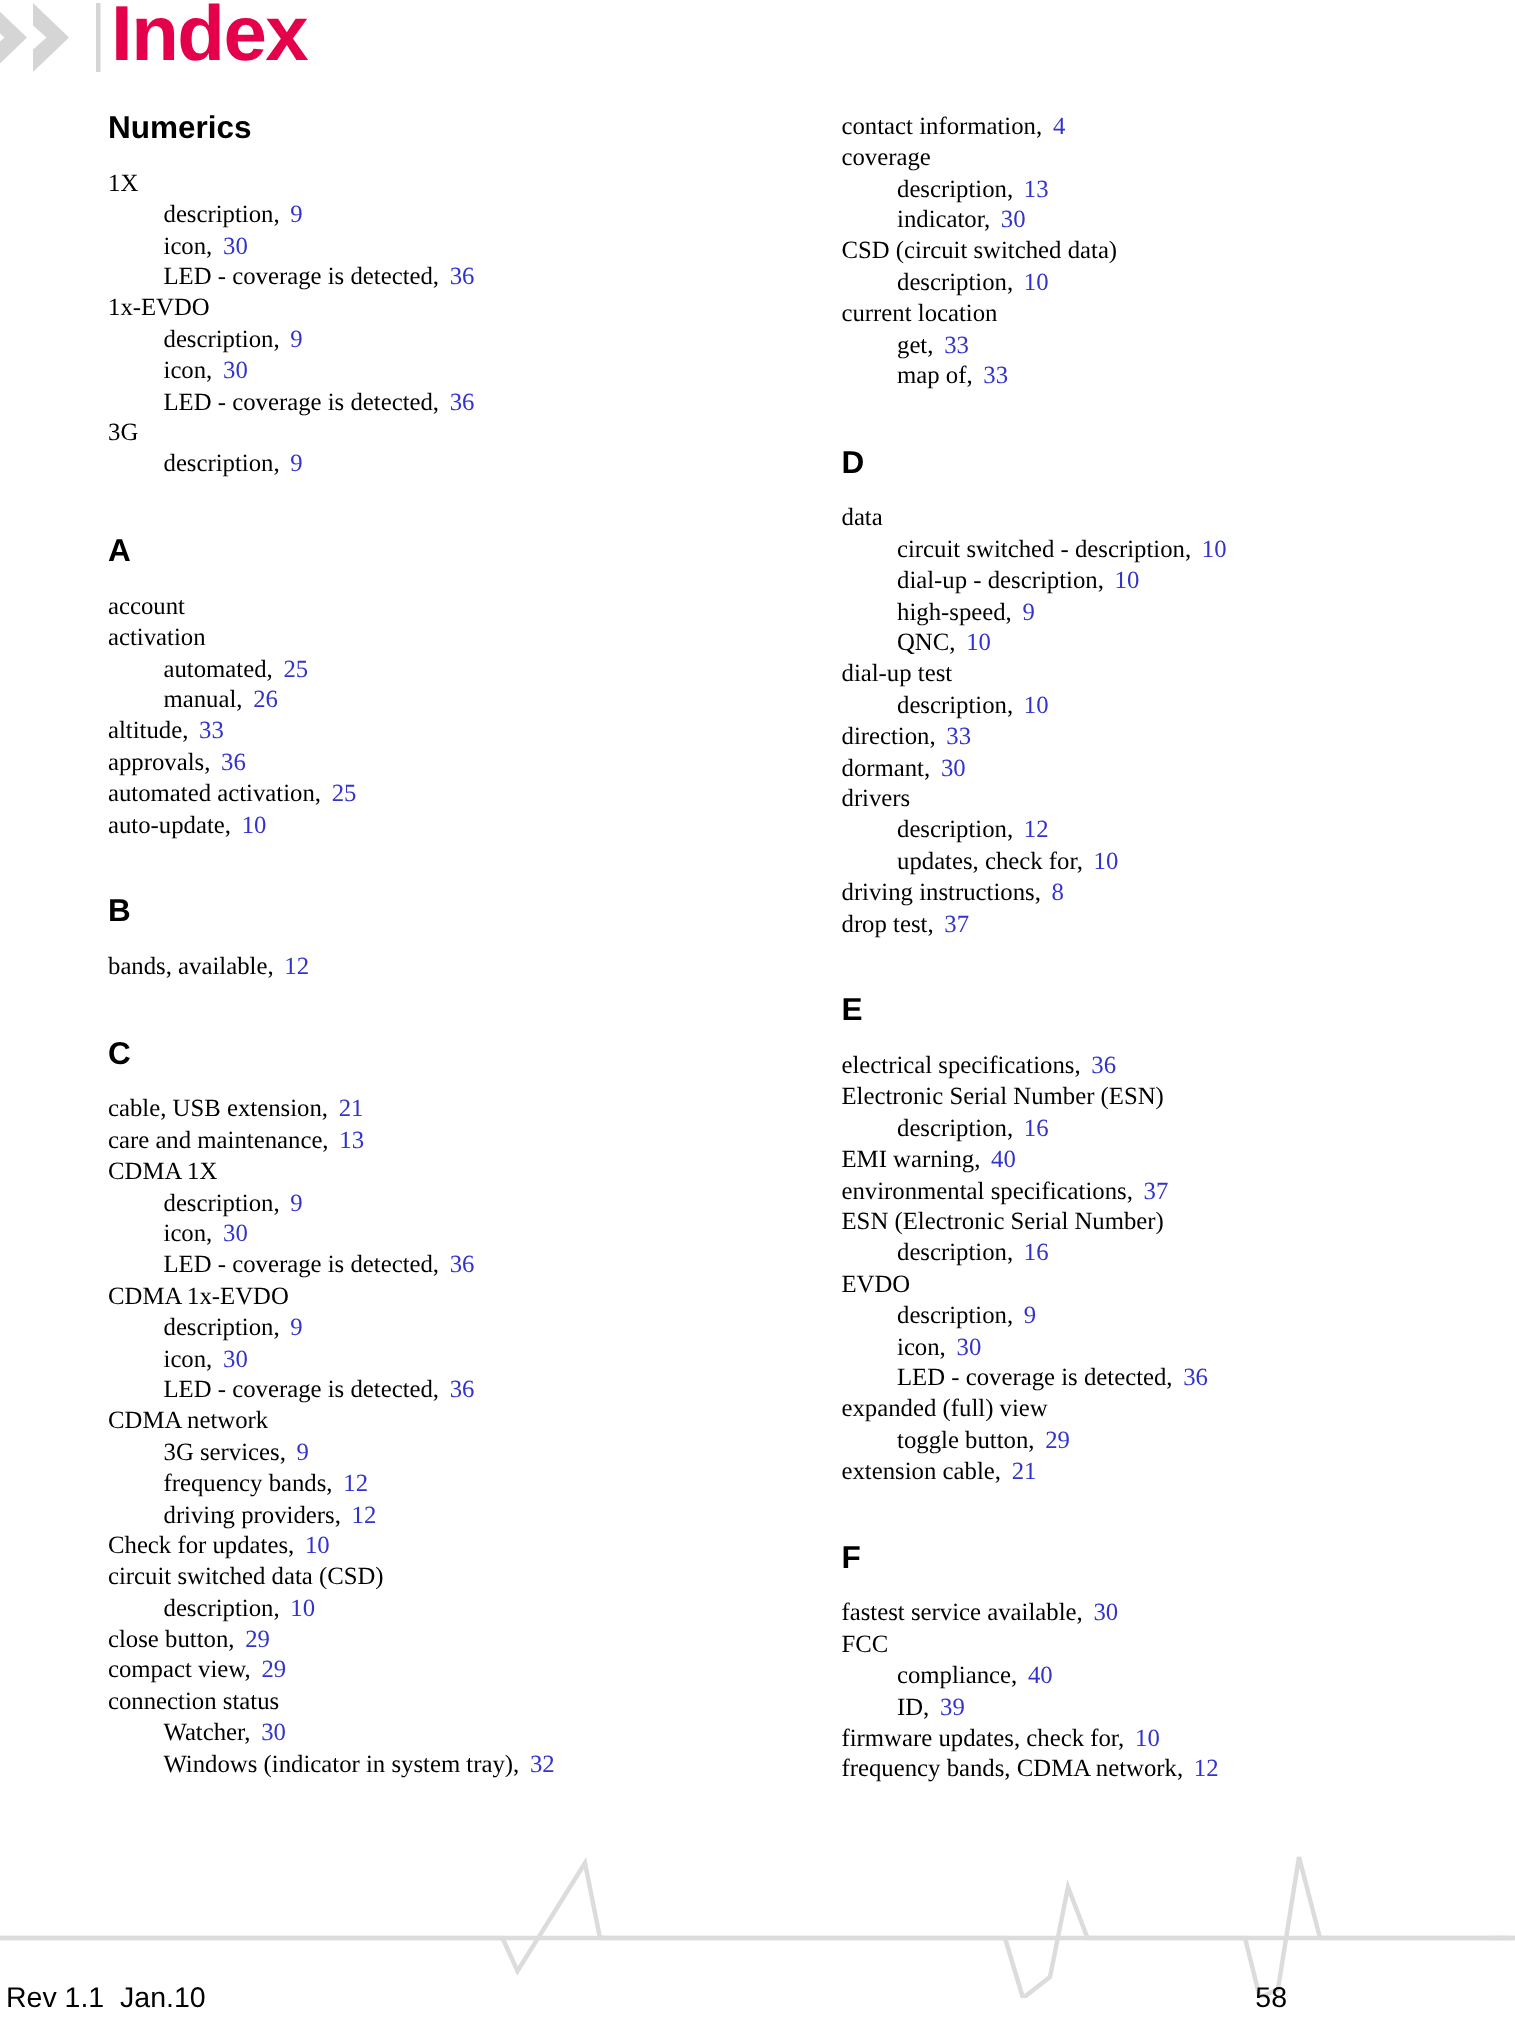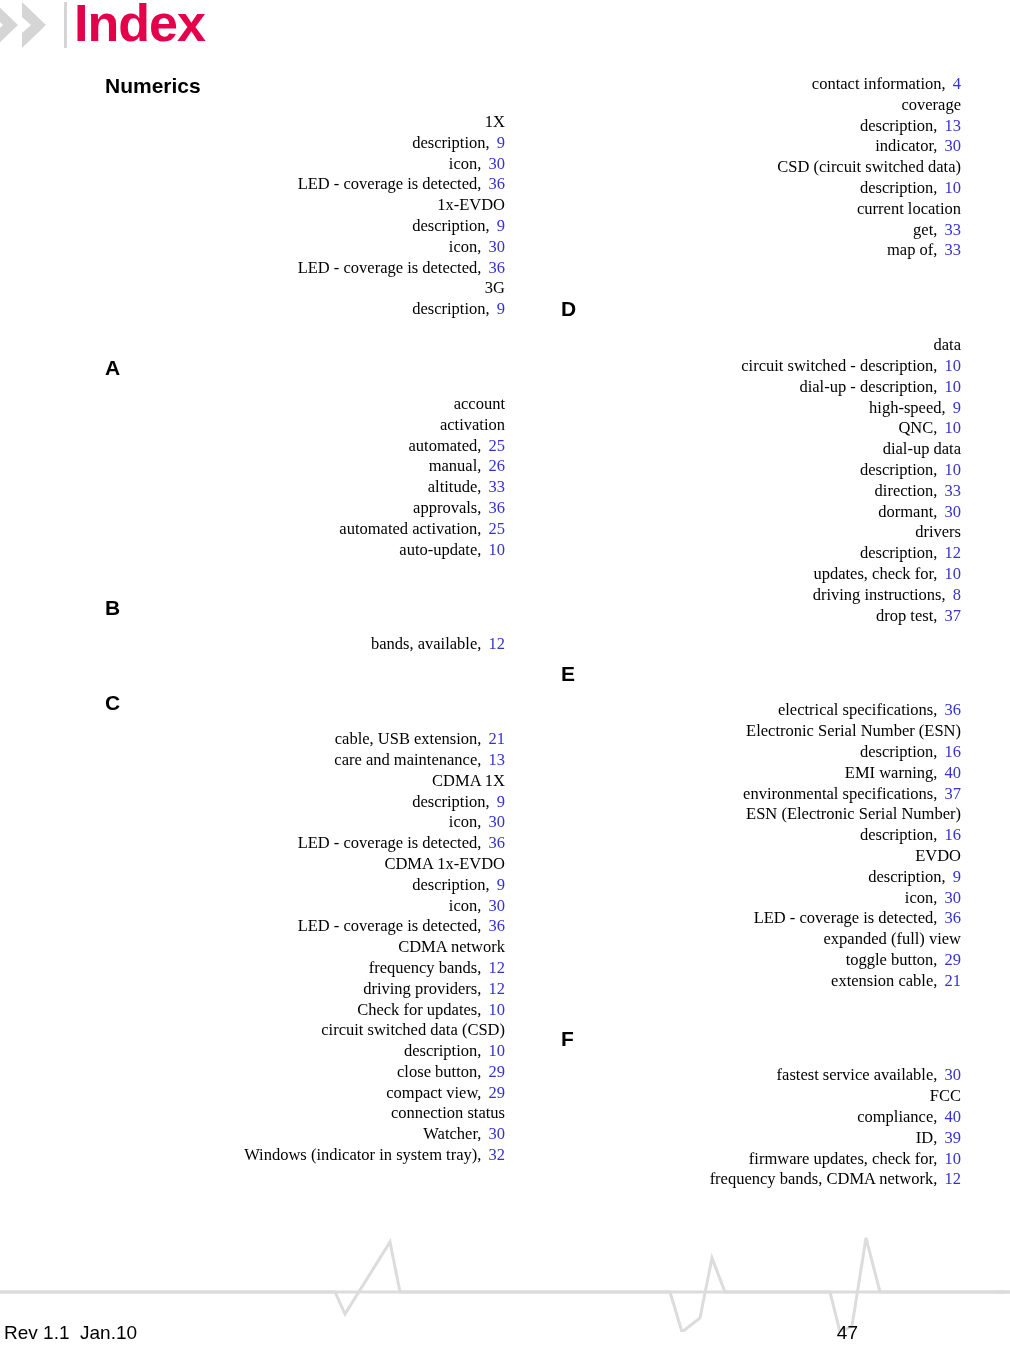--- a/index.html
+++ b/index.html
@@ -49,40 +49,39 @@
     color: #e4004b;
     line-height: 62px;
   }
 
   
   .column {
     position: absolute;
     top: 74px;
     width: 400px;
   }
-  .column-left  { left: 72px; margin-left: 33px; }
+  .column-left  { left: 72px; }
   .column-right { left: 561px; }
 
   .section-heading {
     font-family: "Liberation Sans", "DejaVu Sans", sans-serif;
     font-weight: bold;
     font-size: 21px;
     color: #000000;
     margin: 0;
     padding: 0;
     line-height: 24px;
   }
   .section-heading.gap-before { margin-top: 36px; }
 
   .entries {
     margin: 0;
     padding: 0;
     list-style: none;
     margin-top: 14px;
-    text-align: right;
   }
   .entry {
     font-size: 16.5px;
     line-height: 20.8px;
     color: #000000;
     white-space: nowrap;
   }
   .entry.level-1 { padding-left: 0; }
   .entry.level-2 { padding-left: 37px; }
 
@@ -172,20 +171,21 @@
       <li class="entry level-1"><span class="entry-label">care and maintenance,</span><span class="entry-page"> 13</span></li>
       <li class="entry level-1"><span class="entry-label">CDMA 1X</span></li>
       <li class="entry level-2"><span class="entry-label">description,</span><span class="entry-page"> 9</span></li>
       <li class="entry level-2"><span class="entry-label">icon,</span><span class="entry-page"> 30</span></li>
       <li class="entry level-2"><span class="entry-label">LED - coverage is detected,</span><span class="entry-page"> 36</span></li>
       <li class="entry level-1"><span class="entry-label">CDMA 1x-EVDO</span></li>
       <li class="entry level-2"><span class="entry-label">description,</span><span class="entry-page"> 9</span></li>
       <li class="entry level-2"><span class="entry-label">icon,</span><span class="entry-page"> 30</span></li>
       <li class="entry level-2"><span class="entry-label">LED - coverage is detected,</span><span class="entry-page"> 36</span></li>
       <li class="entry level-1"><span class="entry-label">CDMA network</span></li>
+      <li class="entry level-2"><span class="entry-label">3G services,</span><span class="entry-page"> 9</span></li>
       <li class="entry level-2"><span class="entry-label">frequency bands,</span><span class="entry-page"> 12</span></li>
       <li class="entry level-2"><span class="entry-label">driving providers,</span><span class="entry-page"> 12</span></li>
       <li class="entry level-1"><span class="entry-label">Check for updates,</span><span class="entry-page"> 10</span></li>
       <li class="entry level-1"><span class="entry-label">circuit switched data (CSD)</span></li>
       <li class="entry level-2"><span class="entry-label">description,</span><span class="entry-page"> 10</span></li>
       <li class="entry level-1"><span class="entry-label">close button,</span><span class="entry-page"> 29</span></li>
       <li class="entry level-1"><span class="entry-label">compact view,</span><span class="entry-page"> 29</span></li>
       <li class="entry level-1"><span class="entry-label">connection status</span></li>
       <li class="entry level-2"><span class="entry-label">Watcher,</span><span class="entry-page"> 30</span></li>
       <li class="entry level-2"><span class="entry-label">Windows (indicator in system tray),</span><span class="entry-page"> 32</span></li>
@@ -203,21 +203,21 @@
       <li class="entry level-2"><span class="entry-label">get,</span><span class="entry-page"> 33</span></li>
       <li class="entry level-2"><span class="entry-label">map of,</span><span class="entry-page"> 33</span></li>
     </ul>
     <div class="section-heading gap-before">D</div>
     <ul class="entries">
       <li class="entry level-1"><span class="entry-label">data</span></li>
       <li class="entry level-2"><span class="entry-label">circuit switched - description,</span><span class="entry-page"> 10</span></li>
       <li class="entry level-2"><span class="entry-label">dial-up - description,</span><span class="entry-page"> 10</span></li>
       <li class="entry level-2"><span class="entry-label">high-speed,</span><span class="entry-page"> 9</span></li>
       <li class="entry level-2"><span class="entry-label">QNC,</span><span class="entry-page"> 10</span></li>
-      <li class="entry level-1"><span class="entry-label">dial-up data</span></li>
+      <li class="entry level-1"><span class="entry-label">dial-up test</span></li>
       <li class="entry level-2"><span class="entry-label">description,</span><span class="entry-page"> 10</span></li>
       <li class="entry level-1"><span class="entry-label">direction,</span><span class="entry-page"> 33</span></li>
       <li class="entry level-1"><span class="entry-label">dormant,</span><span class="entry-page"> 30</span></li>
       <li class="entry level-1"><span class="entry-label">drivers</span></li>
       <li class="entry level-2"><span class="entry-label">description,</span><span class="entry-page"> 12</span></li>
       <li class="entry level-2"><span class="entry-label">updates, check for,</span><span class="entry-page"> 10</span></li>
       <li class="entry level-1"><span class="entry-label">driving instructions,</span><span class="entry-page"> 8</span></li>
       <li class="entry level-1"><span class="entry-label">drop test,</span><span class="entry-page"> 37</span></li>
     </ul>
     <div class="section-heading gap-before">E</div>
@@ -248,14 +248,14 @@
     </ul>
   </div>
 
 <div class="footer">
   <svg class="footer-wave" viewBox="0 0 1010 102" preserveAspectRatio="none">
     <polyline points="0,62 335,62 345,84 390,12 400,62 1000,62 1005,62" fill="none" stroke="#dcdcdc" stroke-width="3"></polyline>
     <polyline points="995,62 1010,62" fill="none" stroke="#dcdcdc" stroke-width="3"></polyline>
     <polyline points="0,62 660,62 670,62 682,102 700,88 712,28 725,62 830,62 840,102 852,96 866,8 880,62 895,62 1010,62" fill="none" stroke="#dcdcdc" stroke-width="3"></polyline>
   </svg>
   <div class="footer-rev">Rev 1.1  Jan.10</div>
-  <div class="footer-pageno">47</div>
+  <div class="footer-pageno">58</div>
 </div>
 
 </body></html>

